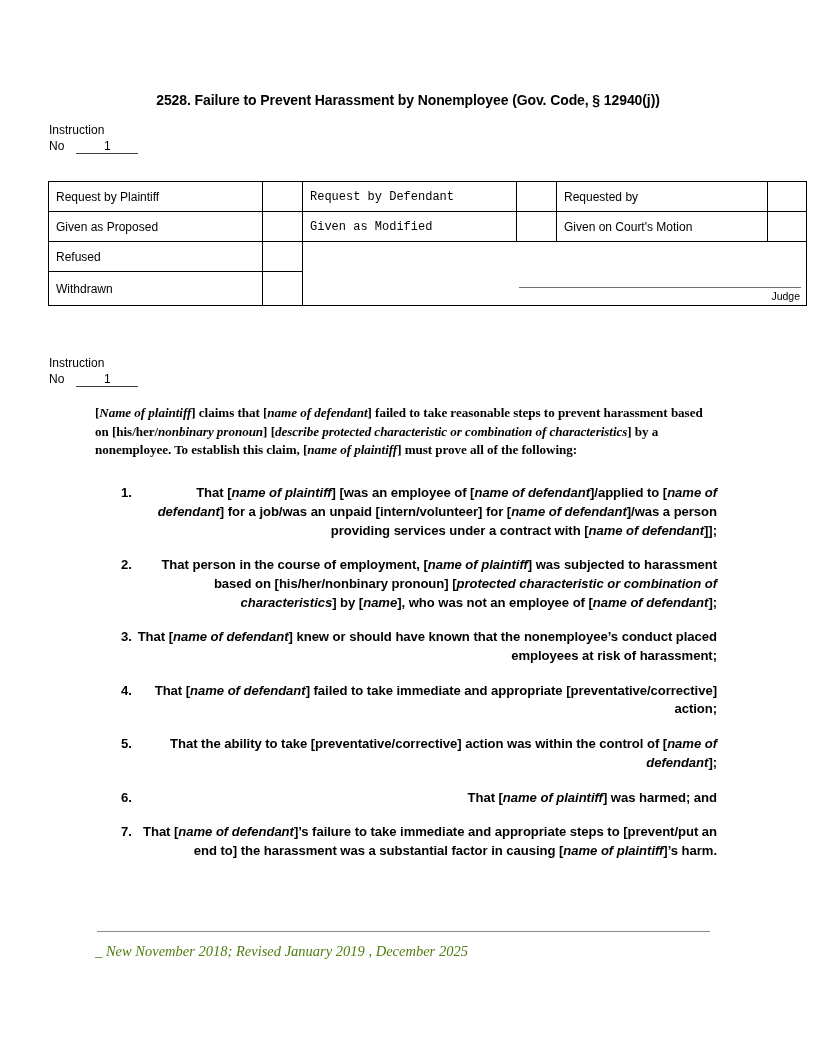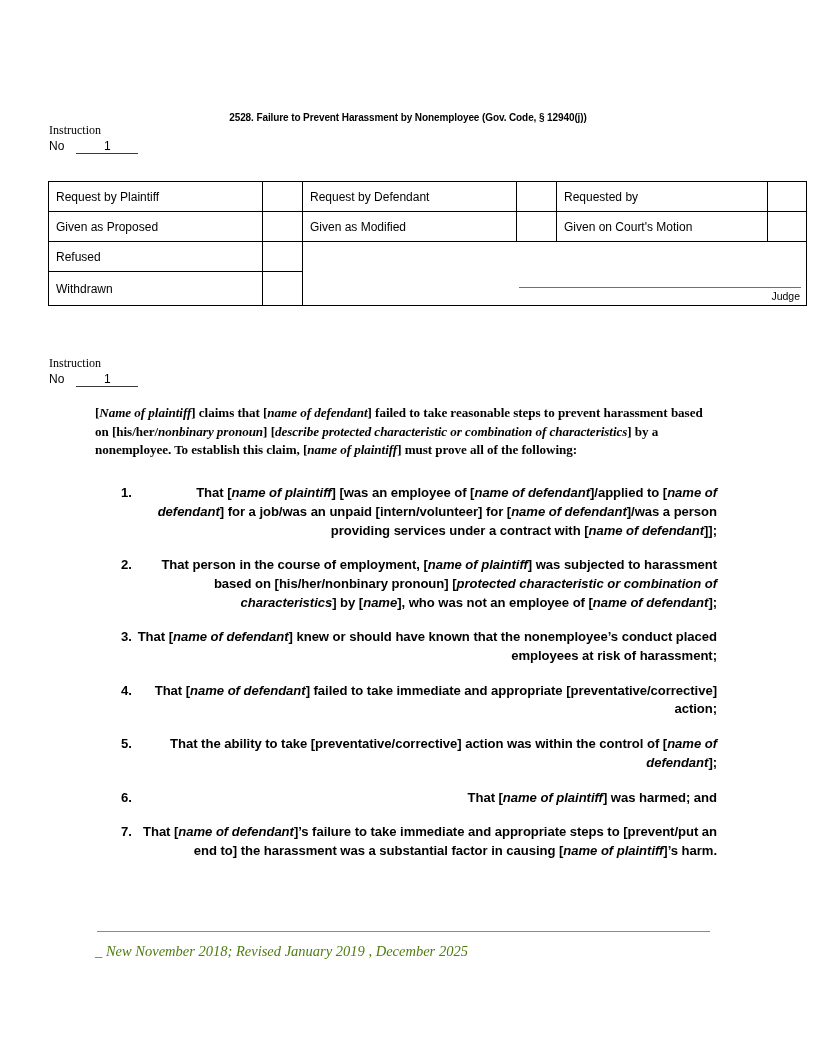--- a/index.html
+++ b/index.html
@@ -23,37 +23,35 @@
     box-sizing: border-box;
   }
 
   
   .doc-title {
     position: absolute;
     left: 48px;
     top: 92px;
     width: 720px;
     text-align: center;
-    font-size: 10px;
+    font-size: 14px;
     font-weight: bold;
     letter-spacing: -0.1px;
     line-height: 1.2;
-    margin-top: 20px;
   }
 
   
   .instr-block {
     position: absolute;
     font-size: 12px;
     line-height: 15px;
     white-space: nowrap;
   }
   .instr-block .instr-word {
     display: block;
-    font-family: Liberation Serif, serif;
   }
   .instr-row2 {
     display: block;
     margin-top: 1px;
   }
   .instr-no-label {
     display: inline-block;
   }
   .instr-blank {
     display: inline-block;
@@ -81,21 +79,21 @@
   .disp-table td {
     border: 1px solid #000000;
     padding: 0 0 0 7px;
     height: 29px;
     vertical-align: middle;
     font-size: 12px;
     line-height: 14px;
   }
   .col-label { width: 206px; }
   .col-check { width: 32px; }
-  .col-label2 { width: 206px; }
+  .col-label2 { width: 206px; font-family: Liberation Mono, monospace; }
   .col-check2 { width: 32px; }
   .col-label3 { width: 203px; }
   .col-check3 { width: 31px; }
 
   .tall-row td { height: 33px; }
   .merge-cell {
     position: relative;
     padding: 0 !important;
   }
   .sig-wrap {

